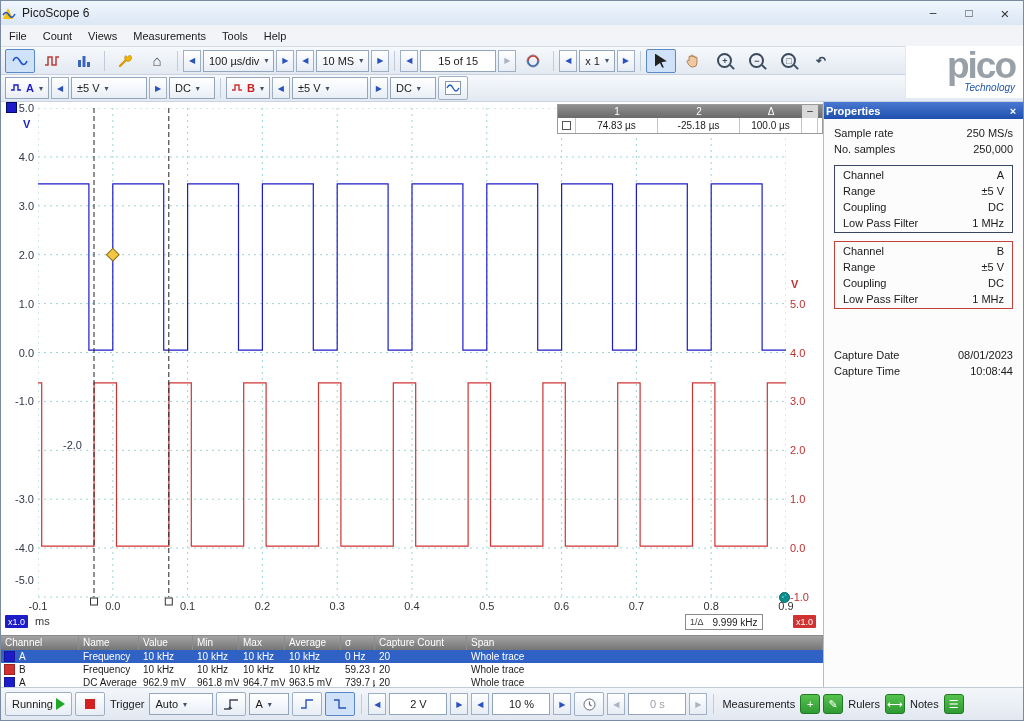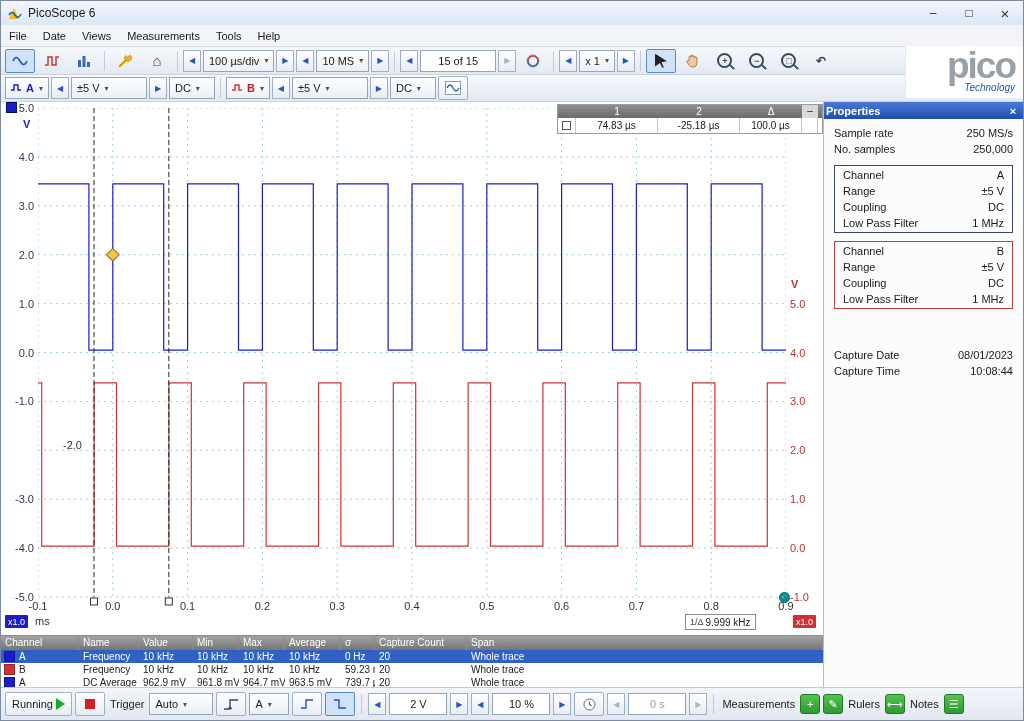--- a/index.html
+++ b/index.html
@@ -1,19 +1,19 @@
 <!DOCTYPE html>
 <html><head>
 <meta charset="utf-8">
 <style>
   html,body{margin:0;padding:0;width:1024px;height:721px;overflow:hidden;
     font-family:"Liberation Sans",sans-serif;font-size:11px;color:#1a1a1a;background:#fff;}
   .app{width:1024px;height:721px;display:flex;flex-direction:column;border:1px solid #7a8aa0;box-sizing:border-box;position:relative;}
   
-  .titlebar{height:24px;flex:0 0 24px;background:linear-gradient(#f0f6fd,#dbe7f5);display:flex;align-items:center;padding-left:6px;gap:6px;}
+  .titlebar{height:24px;flex:0 0 24px;background:linear-gradient(#f0f6fd,#dbe7f5);display:flex;align-items:center;gap:6px;}
   .titlebar .title{font-size:12px;}
   .win-controls{margin-left:auto;display:flex;height:24px;}
   .win-btn{width:36px;height:24px;display:flex;align-items:center;justify-content:center;font-size:12px;color:#333;cursor:default;}
   .win-min::before{content:"\2013";} .win-max::before{content:"\25A1";} .win-close::before{content:"\00D7";font-size:15px;}
   
   .menubar{height:21px;flex:0 0 21px;background:#f2f4f7;display:flex;align-items:center;border-bottom:1px solid #d8dde4;}
   .menu-item{padding:2px 8px;}
   
   .tb{display:flex;align-items:center;gap:2px;padding:0 4px;background:linear-gradient(#f6f9fc,#e3e9f2);border-bottom:1px solid #c9d2de;}
   .tb1{height:27px;flex:0 0 27px;}
@@ -43,21 +43,21 @@
   .tick{position:absolute;font-size:11px;}
   .tick.l{left:0;width:33px;text-align:right;color:#30364a;}
   .tick.r{left:789px;width:32px;text-align:left;color:#c03030;}
   .tick.x{width:40px;text-align:center;color:#333;top:498px;}
   .unit-v-left{position:absolute;left:22px;top:16px;color:#2020cc;font-weight:bold;}
   .unit-v-right{position:absolute;left:790px;top:176px;color:#c03030;font-weight:bold;}
   .axis-handle-a{position:absolute;left:5px;top:0;width:9px;height:9px;background:#1c1cc8;border:1px solid #000a60;}
   .axis-dot-b{position:absolute;left:778px;top:490px;width:9px;height:9px;border-radius:50%;background:#0d8f8f;border:1px solid #066;}
   .scale-badge{position:absolute;top:513px;height:13px;padding:0 3px;color:#fff;font-size:9px;display:flex;align-items:center;border-radius:1px;}
   .ms-label{position:absolute;left:34px;top:513px;color:#333;}
-  .freq-box{position:absolute;left:684px;top:512px;height:14px;background:#fff;border:1px solid #8a8a8a;display:flex;align-items:center;gap:2px;padding:0 4px;font-size:10px;}
+  .freq-box{position:absolute;left:684px;top:512px;height:14px;background:#fff;border:1px solid #8a8a8a;display:flex;align-items:center;gap:9px;padding:0 4px;font-size:10px;}
   .freq-box .pre{color:#444;font-size:9px;}
   
   .ruler-box{position:absolute;left:556px;top:2px;width:264px;z-index:5;border:1px solid #9a9a9a;background:#fff;}
   .ruler-head{display:grid;grid-template-columns:18px 82px 82px 62px 16px;height:13px;background:linear-gradient(#8f8f8f,#6b6b6b);color:#fff;font-size:10px;text-align:center;line-height:13px;}
   .ruler-vals{display:grid;grid-template-columns:18px 82px 82px 62px 16px;height:15px;font-size:10px;text-align:center;line-height:15px;}
   .ruler-vals > span{background:#fff;border-right:1px solid #c5c5c5;overflow:hidden;}
   .ruler-min{background:#d9d9d9;color:#222;line-height:11px;}
   .ruler-min::before{content:"\2013";}
   .ruler-grip{background:#e8e8e8;display:flex;align-items:center;justify-content:center;}
   .ruler-grip i{display:block;width:7px;height:7px;background:#fff;border:1px solid #555;}
@@ -110,21 +110,21 @@
     <span class="title">PicoScope 6</span>
     <div class="win-controls">
       <span class="win-btn win-min"></span>
       <span class="win-btn win-max"></span>
       <span class="win-btn win-close"></span>
     </div>
   </div>
 
   <div class="menubar">
     <span class="menu-item">File</span>
-    <span class="menu-item">Date</span>
+    <span class="menu-item">Count</span>
     <span class="menu-item">Views</span>
     <span class="menu-item">Measurements</span>
     <span class="menu-item">Tools</span>
     <span class="menu-item">Help</span>
   </div>
 
   <div class="tb tb1">
     <span class="btn active">
         <span class="icon">
           <svg width="16" height="14" viewBox="0 0 16 14">
@@ -278,21 +278,21 @@
             <span class="tick l" style="top: 0px;">5.0</span>
             <span class="tick l" style="top: 48.9px;">4.0</span>
             <span class="tick l" style="top: 97.8px;">3.0</span>
             <span class="tick l" style="top: 146.7px;">2.0</span>
             <span class="tick l" style="top: 195.6px;">1.0</span>
             <span class="tick l" style="top: 244.5px;">0.0</span>
             <span class="tick l" style="top: 293.4px;">-1.0</span>
             <span class="tick l" style="top: 337px; margin-left: 48px;">-2.0</span>
             <span class="tick l" style="top: 391.2px;">-3.0</span>
             <span class="tick l" style="top: 440.1px;">-4.0</span>
-            <span class="tick l" style="top: 489px;">-5.0</span>
+            <span class="tick l" style="top: 472px;">-5.0</span>
           </div>
         <div id="rticks">
             <span class="tick r" style="top: 195.6px;">5.0</span>
             <span class="tick r" style="top: 244.5px;">4.0</span>
             <span class="tick r" style="top: 293.4px;">3.0</span>
             <span class="tick r" style="top: 342.3px;">2.0</span>
             <span class="tick r" style="top: 391.2px;">1.0</span>
             <span class="tick r" style="top: 440.1px;">0.0</span>
             <span class="tick r" style="top: 489px;">-1.0</span>
           </div>

